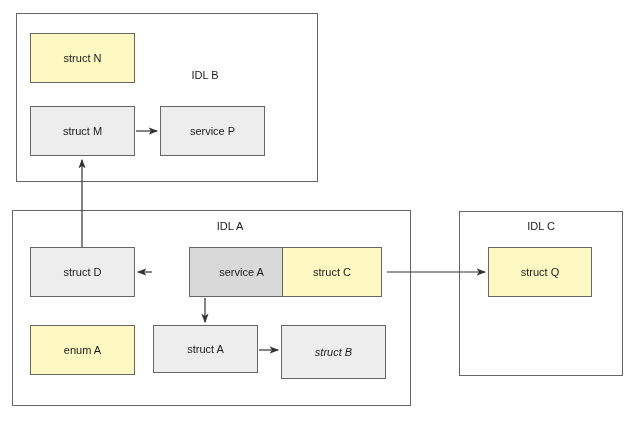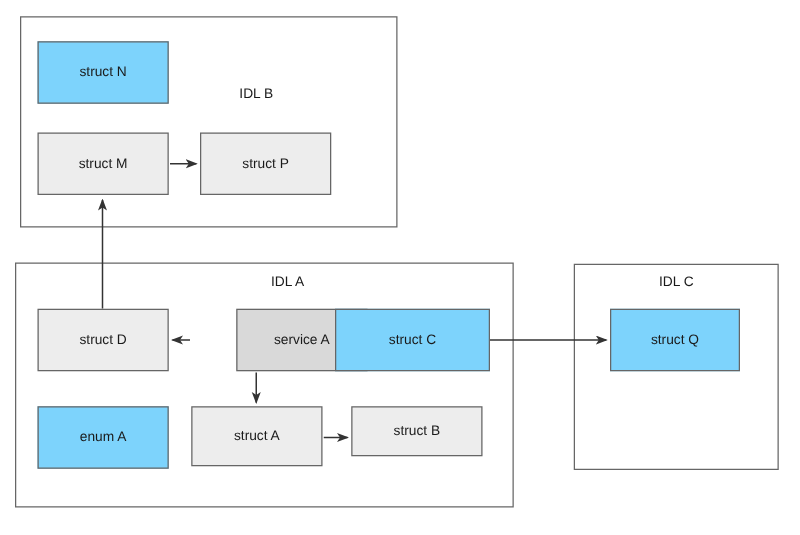--- a/index.html
+++ b/index.html
@@ -35,21 +35,21 @@
     position: absolute;
     box-sizing: border-box;
     border: 1px solid #666666;
     display: flex;
     align-items: center;
     justify-content: center;
     font-size: 11px;
     color: #1a1a1a;
     white-space: nowrap;
   }
-  .node.fill-white { background: #7dd3fc; }
+  .node.fill-white { background: #fef9c3; }
   .node.fill-light { background: #ededed; }
   .node.fill-mid   { background: #d9d9d9; }
   .edge-layer {
     position: absolute;
     left: 0;
     top: 0;
     width: 640px;
     height: 428px;
     pointer-events: none;
   }
@@ -84,39 +84,39 @@
     </g>
   </svg>
 
   <div class="node fill-white" style="left:30px; top:33px; width:105px; height:50px;">
     <span>struct N</span>
   </div>
   <div class="node fill-light" style="left:30px; top:106px; width:105px; height:50px;justify-content:center;">
     <span>struct M</span>
   </div>
   <div class="node fill-light" style="left:160px; top:106px; width:105px; height:50px;">
-    <span>struct P</span>
+    <span>service P</span>
   </div>
 
   <div class="node fill-light" style="left:30px; top:247px; width:105px; height:50px;">
     <span>struct D</span>
   </div>
   <div class="node fill-mid" style="left:153px; top:247px; width:105px; height:50px;margin-left:36px;">
     <span>service A</span>
   </div>
-  <div class="node fill-white" style="left:268px; top:247px; width:124px; height:50px;align-items:center;">
+  <div class="node fill-white" style="left:282px; top:247px; width:100px; height:50px;align-items:center;">
     <span>struct C</span>
   </div>
   <div class="node fill-white" style="left:30px; top:325px; width:105px; height:50px;">
     <span>enum A</span>
   </div>
   <div class="node fill-light" style="left:153px; top:325px; width:105px; height:48px;">
     <span>struct A</span>
   </div>
-  <div class="node fill-light" style="left:281px; top:325px; width:105px; height:40px;">
+  <div class="node fill-light" style="left:281px; top:325px; width:105px; height:54px;font-style:italic;">
     <span>struct B</span>
   </div>
 
   <div class="node fill-white" style="left:488px; top:247px; width:104px; height:50px;">
     <span>struct Q</span>
   </div>
 
 </div>
 
 </body></html>

